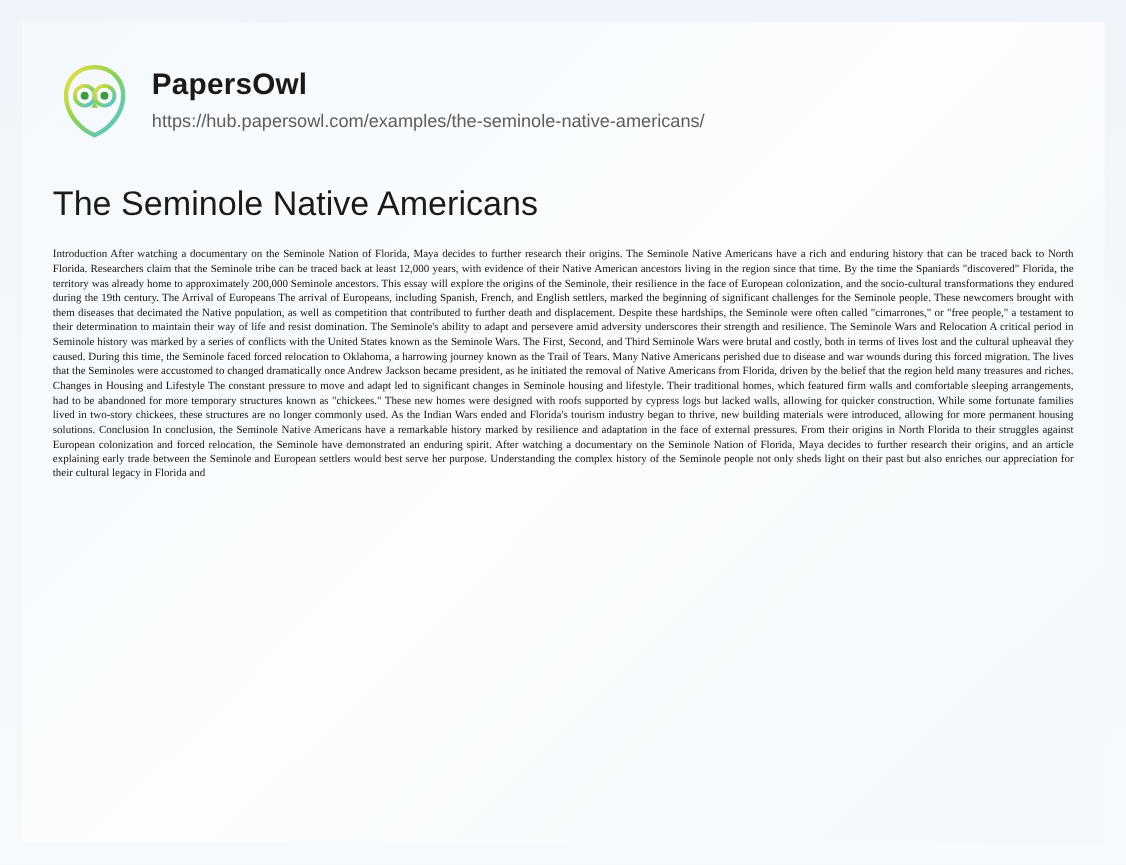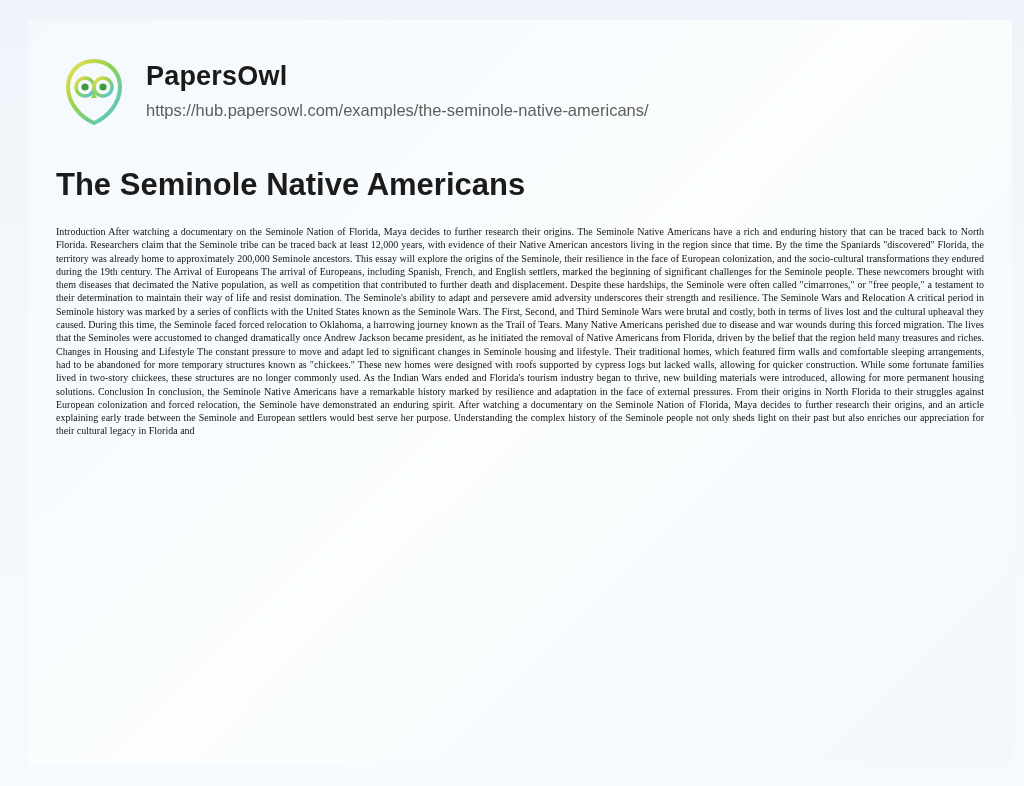--- a/index.html
+++ b/index.html
@@ -15,21 +15,21 @@
   }
   .page {
     position: relative;
     width: 1024px;
     height: 786px;
     background: linear-gradient(180deg, #eef4fa 0%, #f4f8fc 40%, #f6fafc 100%);
     box-sizing: border-box;
   }
   .sheet {
     position: absolute;
-    left: 28px;
+    left: 20px;
     top: 20px;
     width: 984px;
     height: 746px;
     background: linear-gradient(135deg, #f4f9fd 0%, #fbfdfe 50%, #f3f8fb 100%);
     box-sizing: border-box;
     padding: 0;
   }
   .header {
     display: flex;
     align-items: center;
@@ -56,21 +56,21 @@
     margin-top: 9px;
     font-size: 16.5px;
     color: #5d5d5d;
     font-family: "Liberation Sans", sans-serif;
     text-align: center;
   }
   .doc-title {
     margin: 40px 0 0 28px;
     font-size: 31px;
     color: #1b1b1b;
-    font-weight: bold;
+    font-weight: normal;
     font-family: "Liberation Sans", sans-serif;
   }
   .doc-body {
     margin: 22px 28px 0 28px;
     font-family: "Liberation Serif", serif;
     font-size: 10px;
     line-height: 1.33;
     color: #141414;
     text-align: justify;
     text-justify: inter-word;

